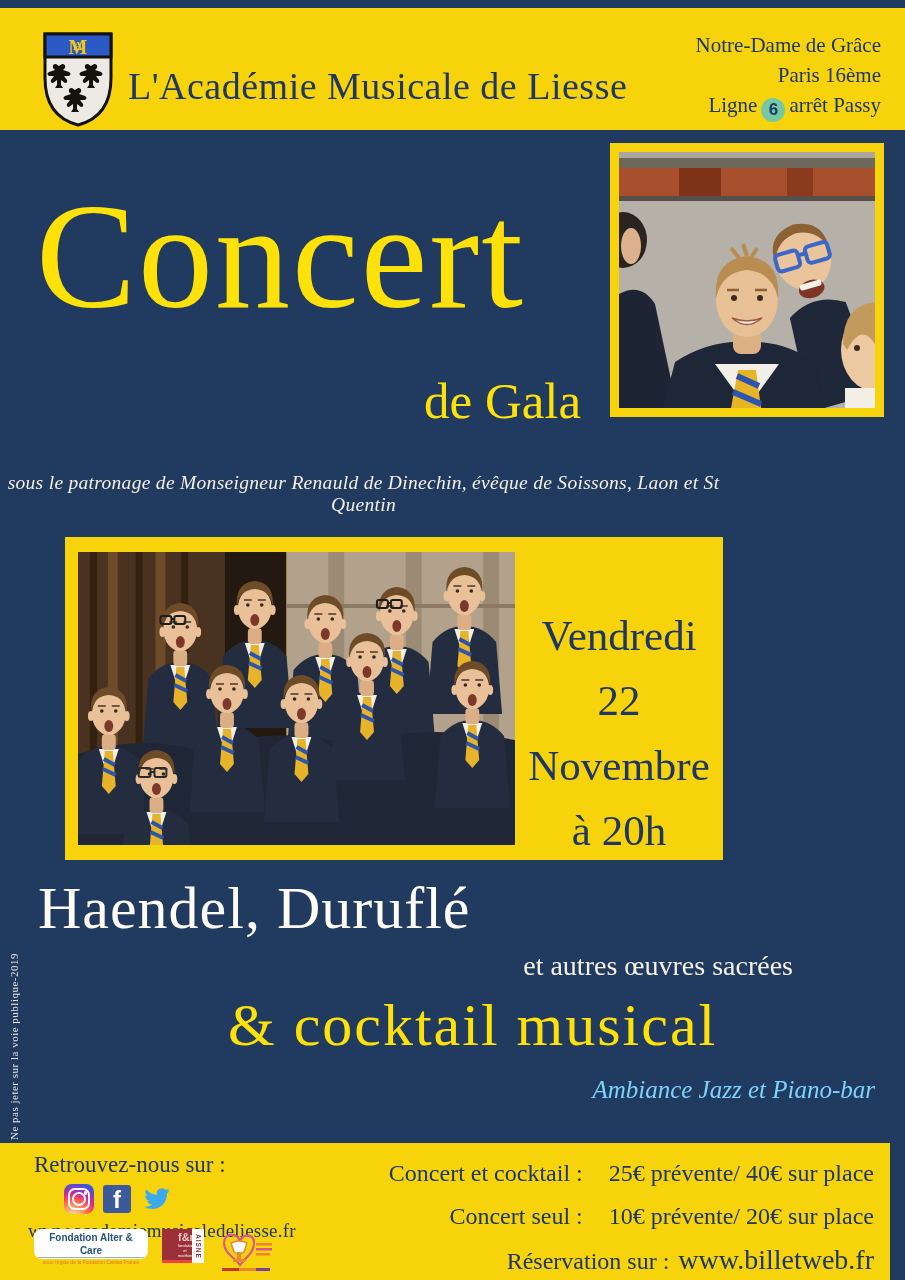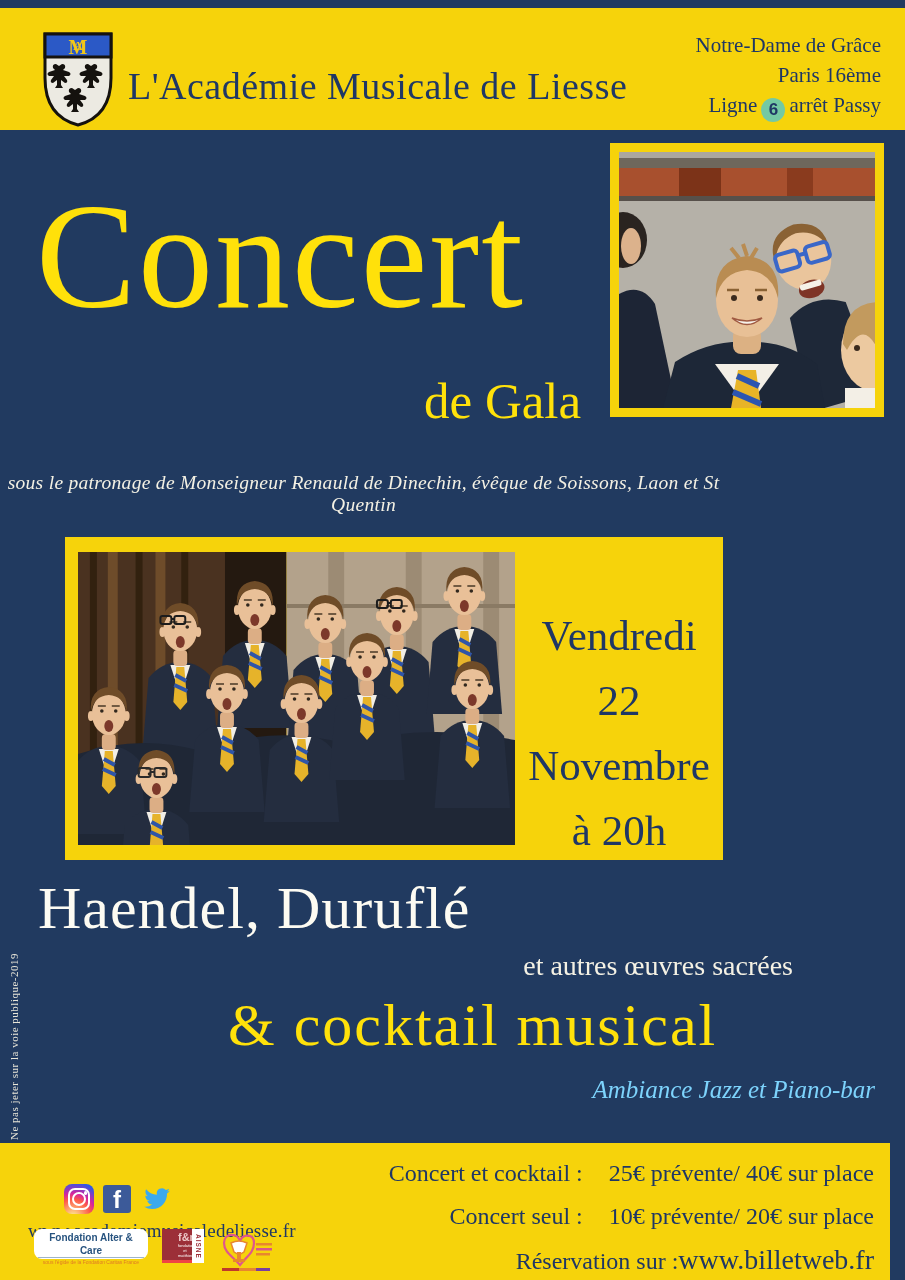--- a/index.html
+++ b/index.html
@@ -54,21 +54,21 @@
   .logo-fm{display:flex;height:34px;}
   .fm-box{width:30px;height:34px;background:#9C2F38;color:#ECC7C7;text-align:center;box-sizing:border-box;padding-top:2px;border-bottom:3px solid #ef4444;padding-left:16px;}
   .fm-box .fm-name{font-family:"Liberation Sans",sans-serif;font-weight:bold;font-size:11px;line-height:12px;}
   .fm-box .fm-sub{font-family:"Liberation Sans",sans-serif;font-size:4px;color:#fff;line-height:5px;}
   .fm-strip{width:12px;height:34px;background:#fff;color:#9C2F38;font-family:"Liberation Sans",sans-serif;
     font-size:6.5px;font-weight:bold;letter-spacing:1px;writing-mode:vertical-rl;text-align:center;line-height:12px;}
   .pricing{position:absolute;right:16px;top:10px;text-align:right;color:#1F3765;line-height:41px;white-space:nowrap;}
   .price-label{font-size:24px;}
   .price-value{font-size:24px;margin-left:26px;}
   .resv-label{font-size:24px;}
-  .resv-url{font-size:28px;}
+  .resv-url{font-size:28px;margin-left:9px;}
 </style>
 </head>
 <body>
 
 <div class="poster">
 
   <header class="band-top">
     <svg class="crest" width="76" height="100" viewBox="0 0 76 100">
       <path d="M5 4 H71 V48 C71 76 57 90 38 95 C19 90 5 76 5 48 Z" fill="#ECEAE2" stroke="#15120e" stroke-width="3"></path>
       <path d="M5 4 H71 V27 H5 Z" fill="#2B59C6" stroke="#15120e" stroke-width="3"></path>
@@ -209,20 +209,21 @@
   </div>
 
   <div class="composers">Haendel, Duruflé</div>
   <div class="more-works">et autres œuvres sacrées</div>
   <div class="cocktail">&amp; cocktail musical</div>
   <div class="ambiance">Ambiance Jazz et Piano-bar</div>
 
   <div class="side-note">Ne pas jeter sur la voie publique-2019</div>
 
   <footer class="band-bottom">
+    <div class="social-heading">Retrouvez-nous sur :</div>
 
     <div class="social-row">
       <span class="ig">
           <span class="frame"></span>
           <span class="lens"></span>
           <span class="dot"></span>
         </span>
       <span class="fb">f</span>
       <svg width="34" height="28" viewBox="0 0 24 24">
         <path fill="#3BA9EE" d="M23 4.9c-.8.36-1.66.6-2.57.71a4.48 4.48 0 0 0 1.97-2.48c-.87.52-1.83.9-2.85 1.1A4.48 4.48 0 0 0 11.9 8.3 12.7 12.7 0 0 1 2.67 3.62a4.48 4.48 0 0 0 1.39 5.98c-.73-.02-1.42-.22-2.02-.55v.06a4.48 4.48 0 0 0 3.6 4.39c-.66.18-1.36.2-2.03.08a4.48 4.48 0 0 0 4.18 3.11A9 9 0 0 1 1 18.57a12.67 12.67 0 0 0 6.86 2.01c8.23 0 12.73-6.82 12.73-12.73l-.01-.58A9.1 9.1 0 0 0 23 4.9z"></path>

